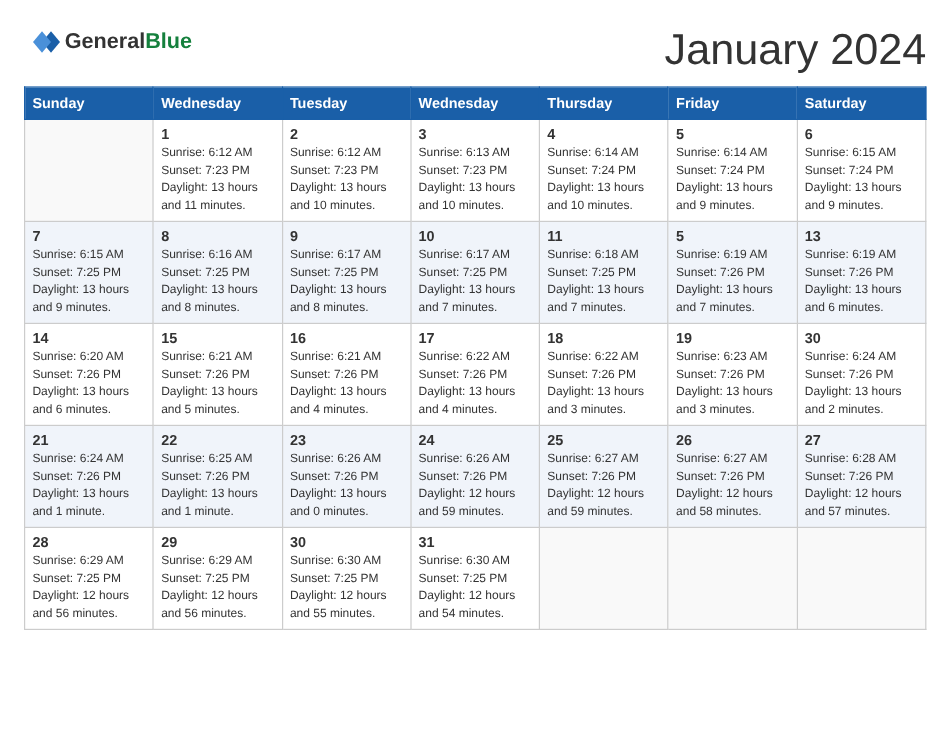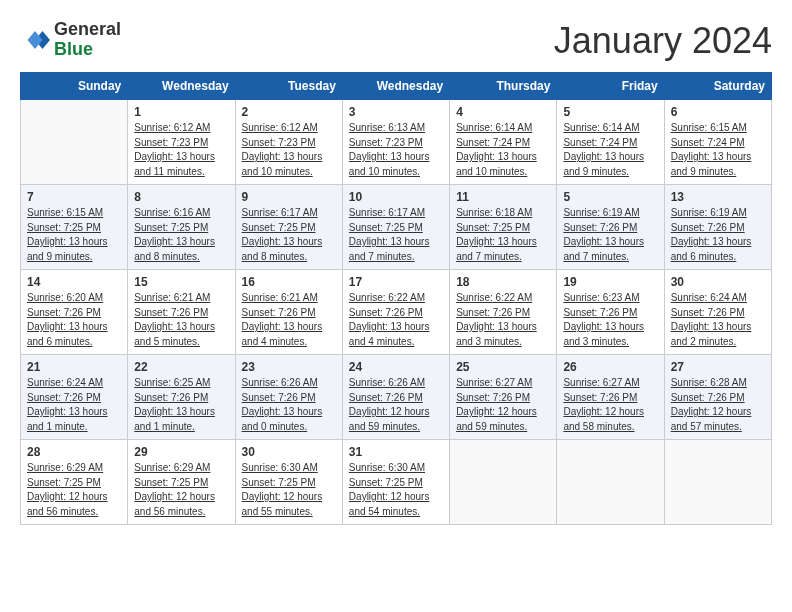--- a/index.html
+++ b/index.html
@@ -16,21 +16,21 @@
       align-items: flex-start;
       margin-bottom: 10px;
     }
     .logo {
       display: flex;
       align-items: center;
       gap: 4px;
     }
     .logo-text {
       display: flex;
-      flex-direction: column;
+      flex-direction: row;
       line-height: 1.1;
     }
     .logo-general {
       font-size: 18px;
       font-weight: bold;
       color: #333;
     }
     .logo-blue {
       font-size: 18px;
       font-weight: bold;
@@ -53,21 +53,21 @@
       color: #555;
     }
     table {
       width: 100%;
       border-collapse: collapse;
       font-size: 11px;
     }
     thead tr th {
       background-color: #1a5fa8;
       color: #fff;
-      text-align: right;
+      text-align: left;
       padding: 6px 6px;
       font-size: 12px;
       font-weight: bold;
       border: 1px solid #1a5fa8;
     }
     tbody tr td {
       border: 1px solid #ccc;
       vertical-align: top;
       padding: 5px 6px;
       min-height: 80px;
@@ -83,21 +83,20 @@
     .day-number {
       font-weight: bold;
       font-size: 12px;
       display: block;
       margin-bottom: 2px;
     }
     .day-info {
       font-size: 10px;
       line-height: 1.45;
       color: #333;
-      text-decoration: underline;
     }
     .empty-cell {
       background-color: #f9f9f9 !important;
     }
   </style>
 </head>
 <body>
 
 <div class="header">
   <div class="logo">

